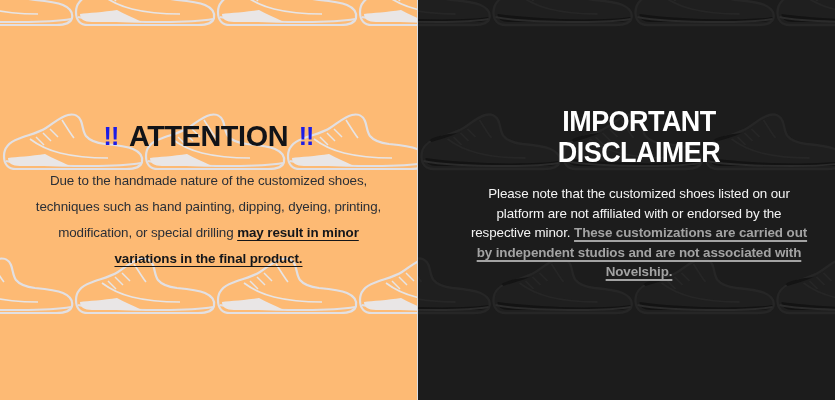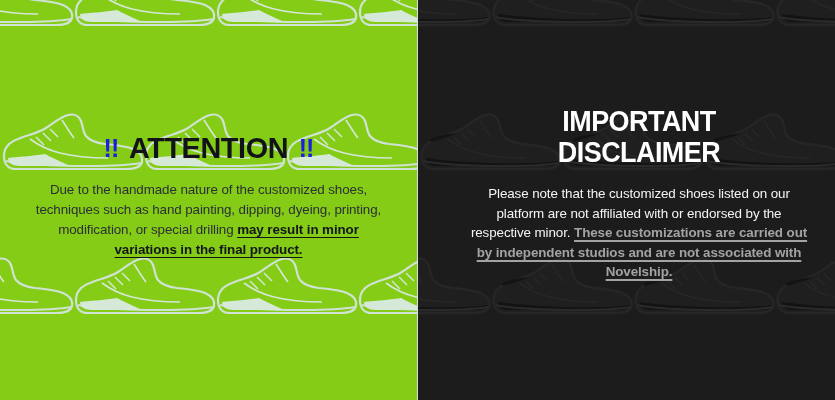--- a/index.html
+++ b/index.html
@@ -37,21 +37,21 @@
     position:absolute;
     inset:-40px -40px -40px -40px;
     z-index:1;
     pointer-events:none;
   }
   .pattern svg { display:block; width:100%; height:100%; }
 
   
   .panel-left {
     width:417px;
-    background:#84cc16;
+    background:#fdba74;
   }
   .panel-left .panel-inner { padding:0 34px; transform:translateY(-4px); }
 
   .heading-attention {
     font-size:30px;
     font-weight:900;
     letter-spacing:-0.4px;
     color:#111318;
     line-height:1;
     margin-bottom:17px;
@@ -63,21 +63,21 @@
     font-weight:900;
     letter-spacing:-1px;
     font-size:26px;
     vertical-align:1px;
   }
   .bangs-left  { margin-right:11px; }
   .bangs-right { margin-left:11px; }
 
   .body-left {
     font-size:13.4px;
-    line-height:20px;
+    line-height:26px;
     color:#2b2f36;
     letter-spacing:-0.1px;
   }
   .body-left .em {
     font-weight:700;
     color:#14161a;
     text-decoration:underline;
     text-underline-offset:2.5px;
     text-decoration-thickness:1.4px;
   }

